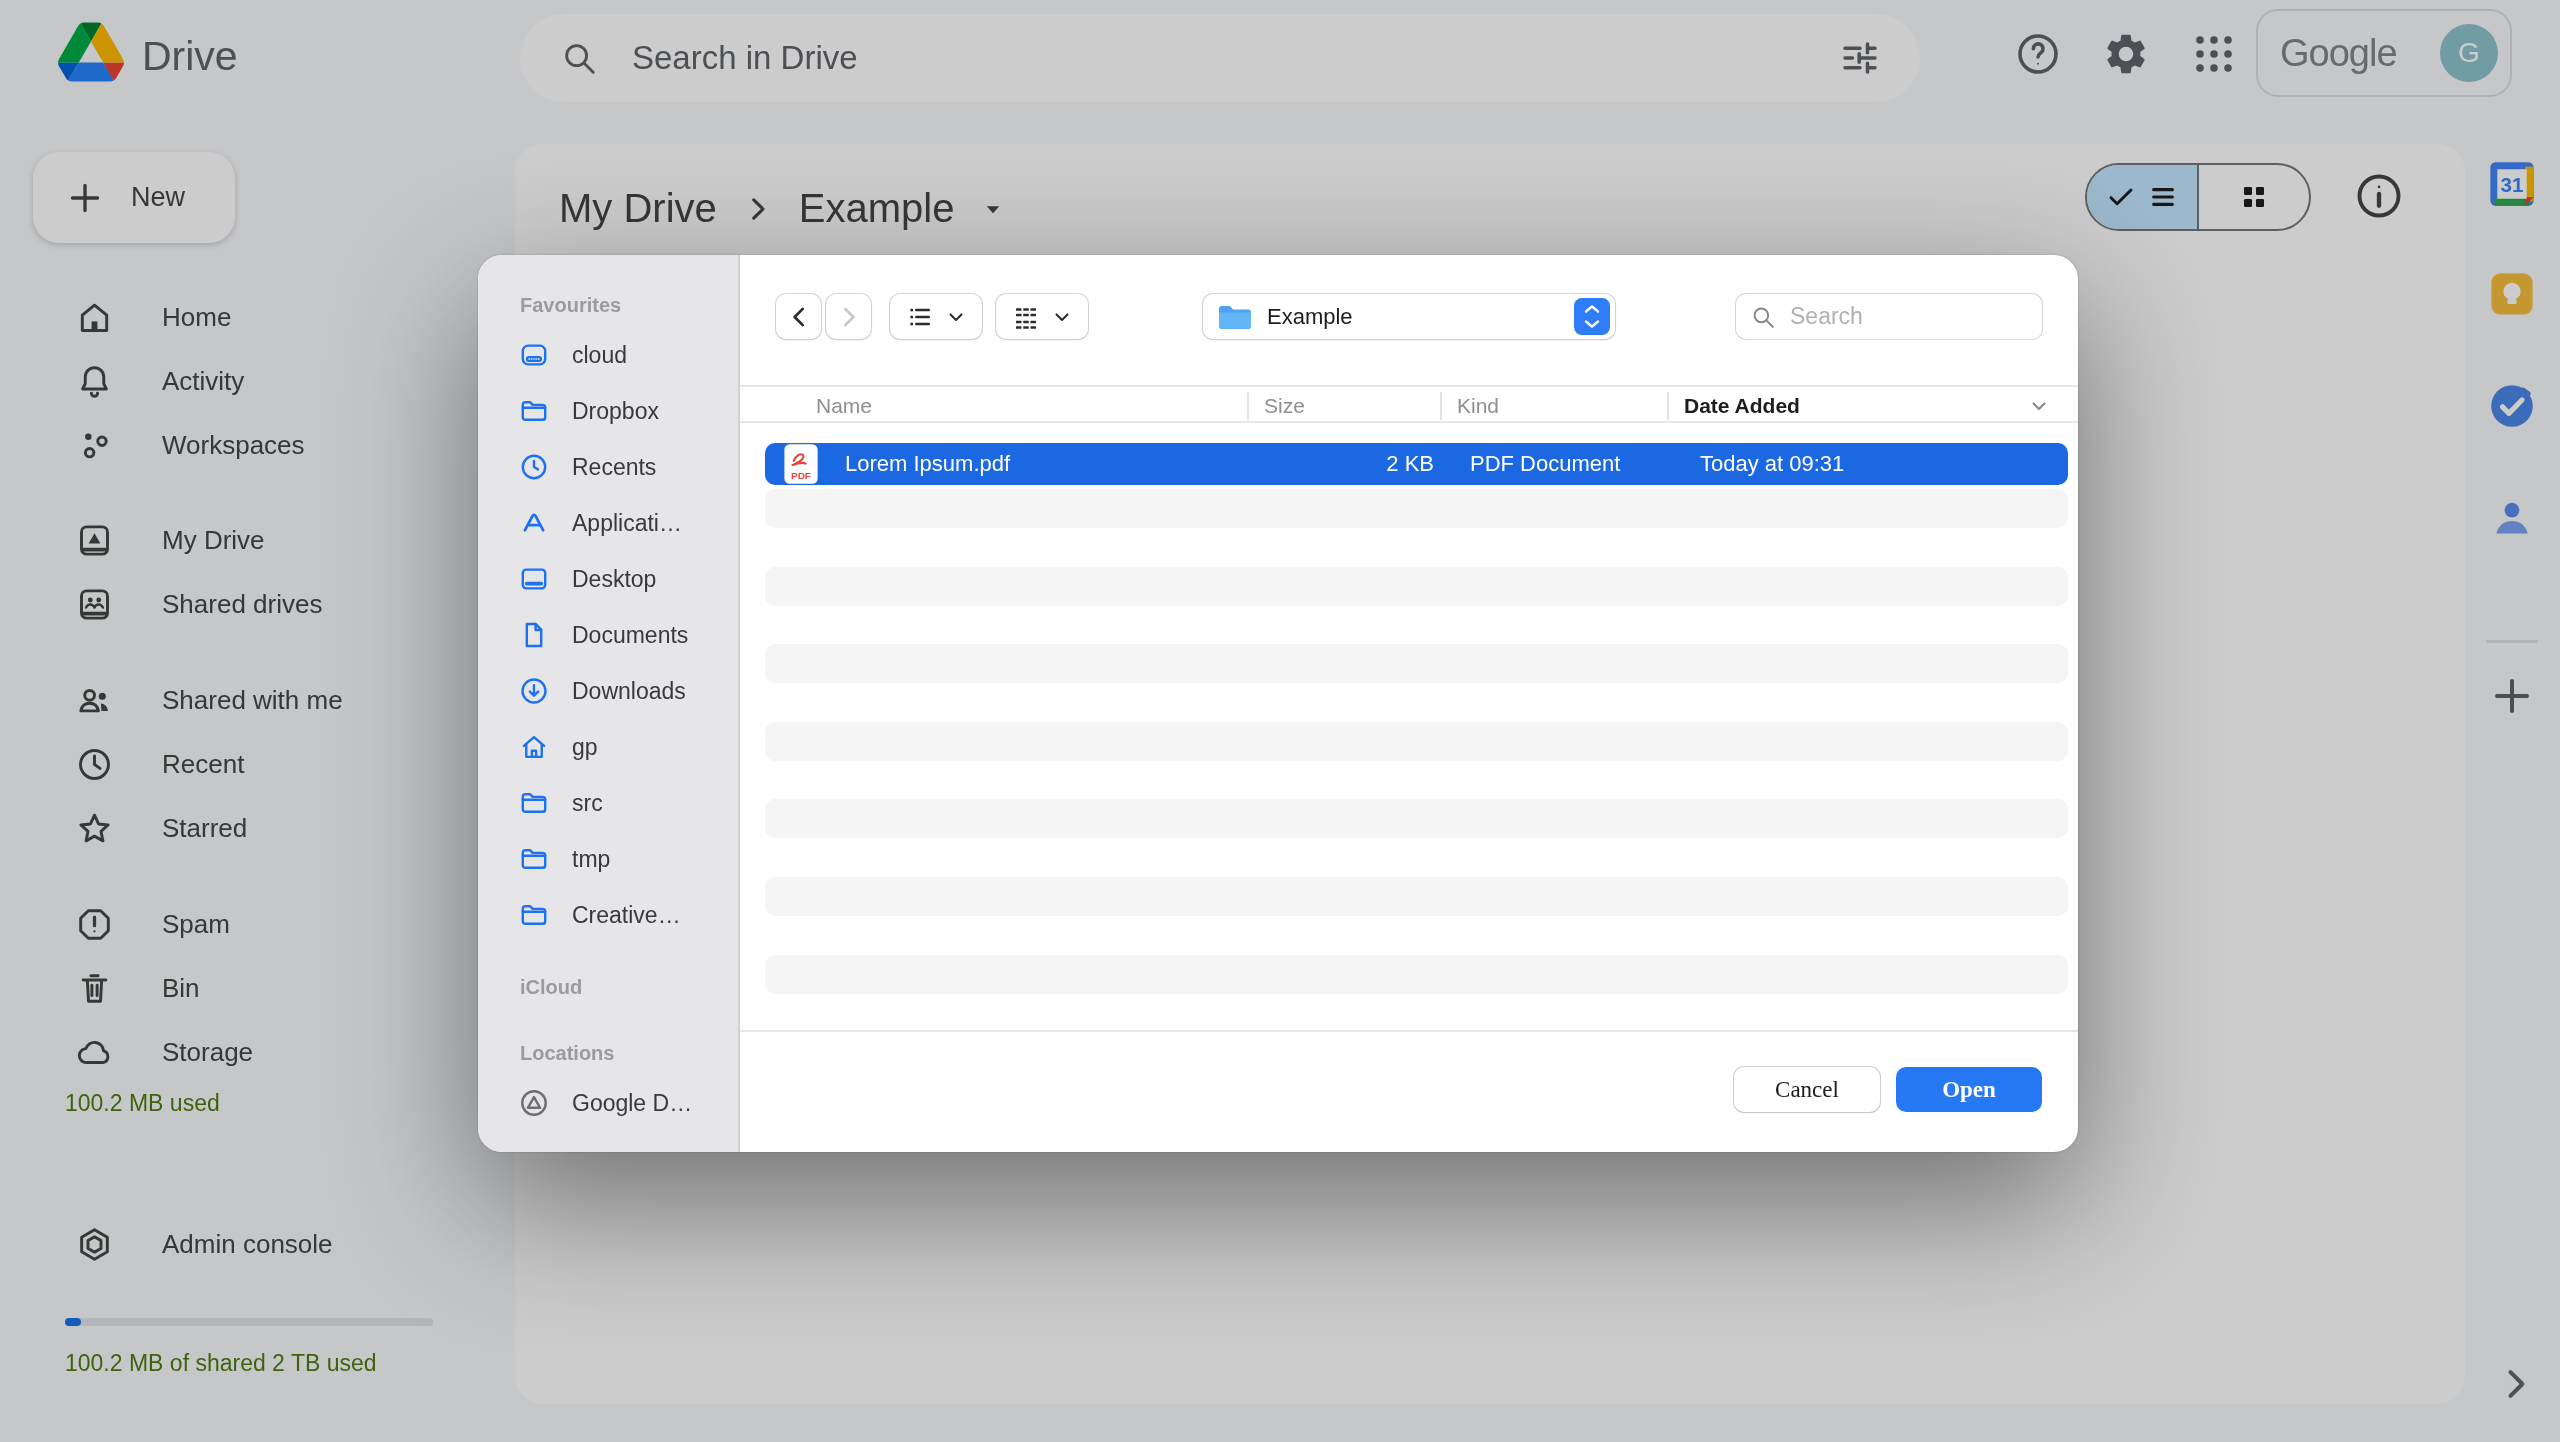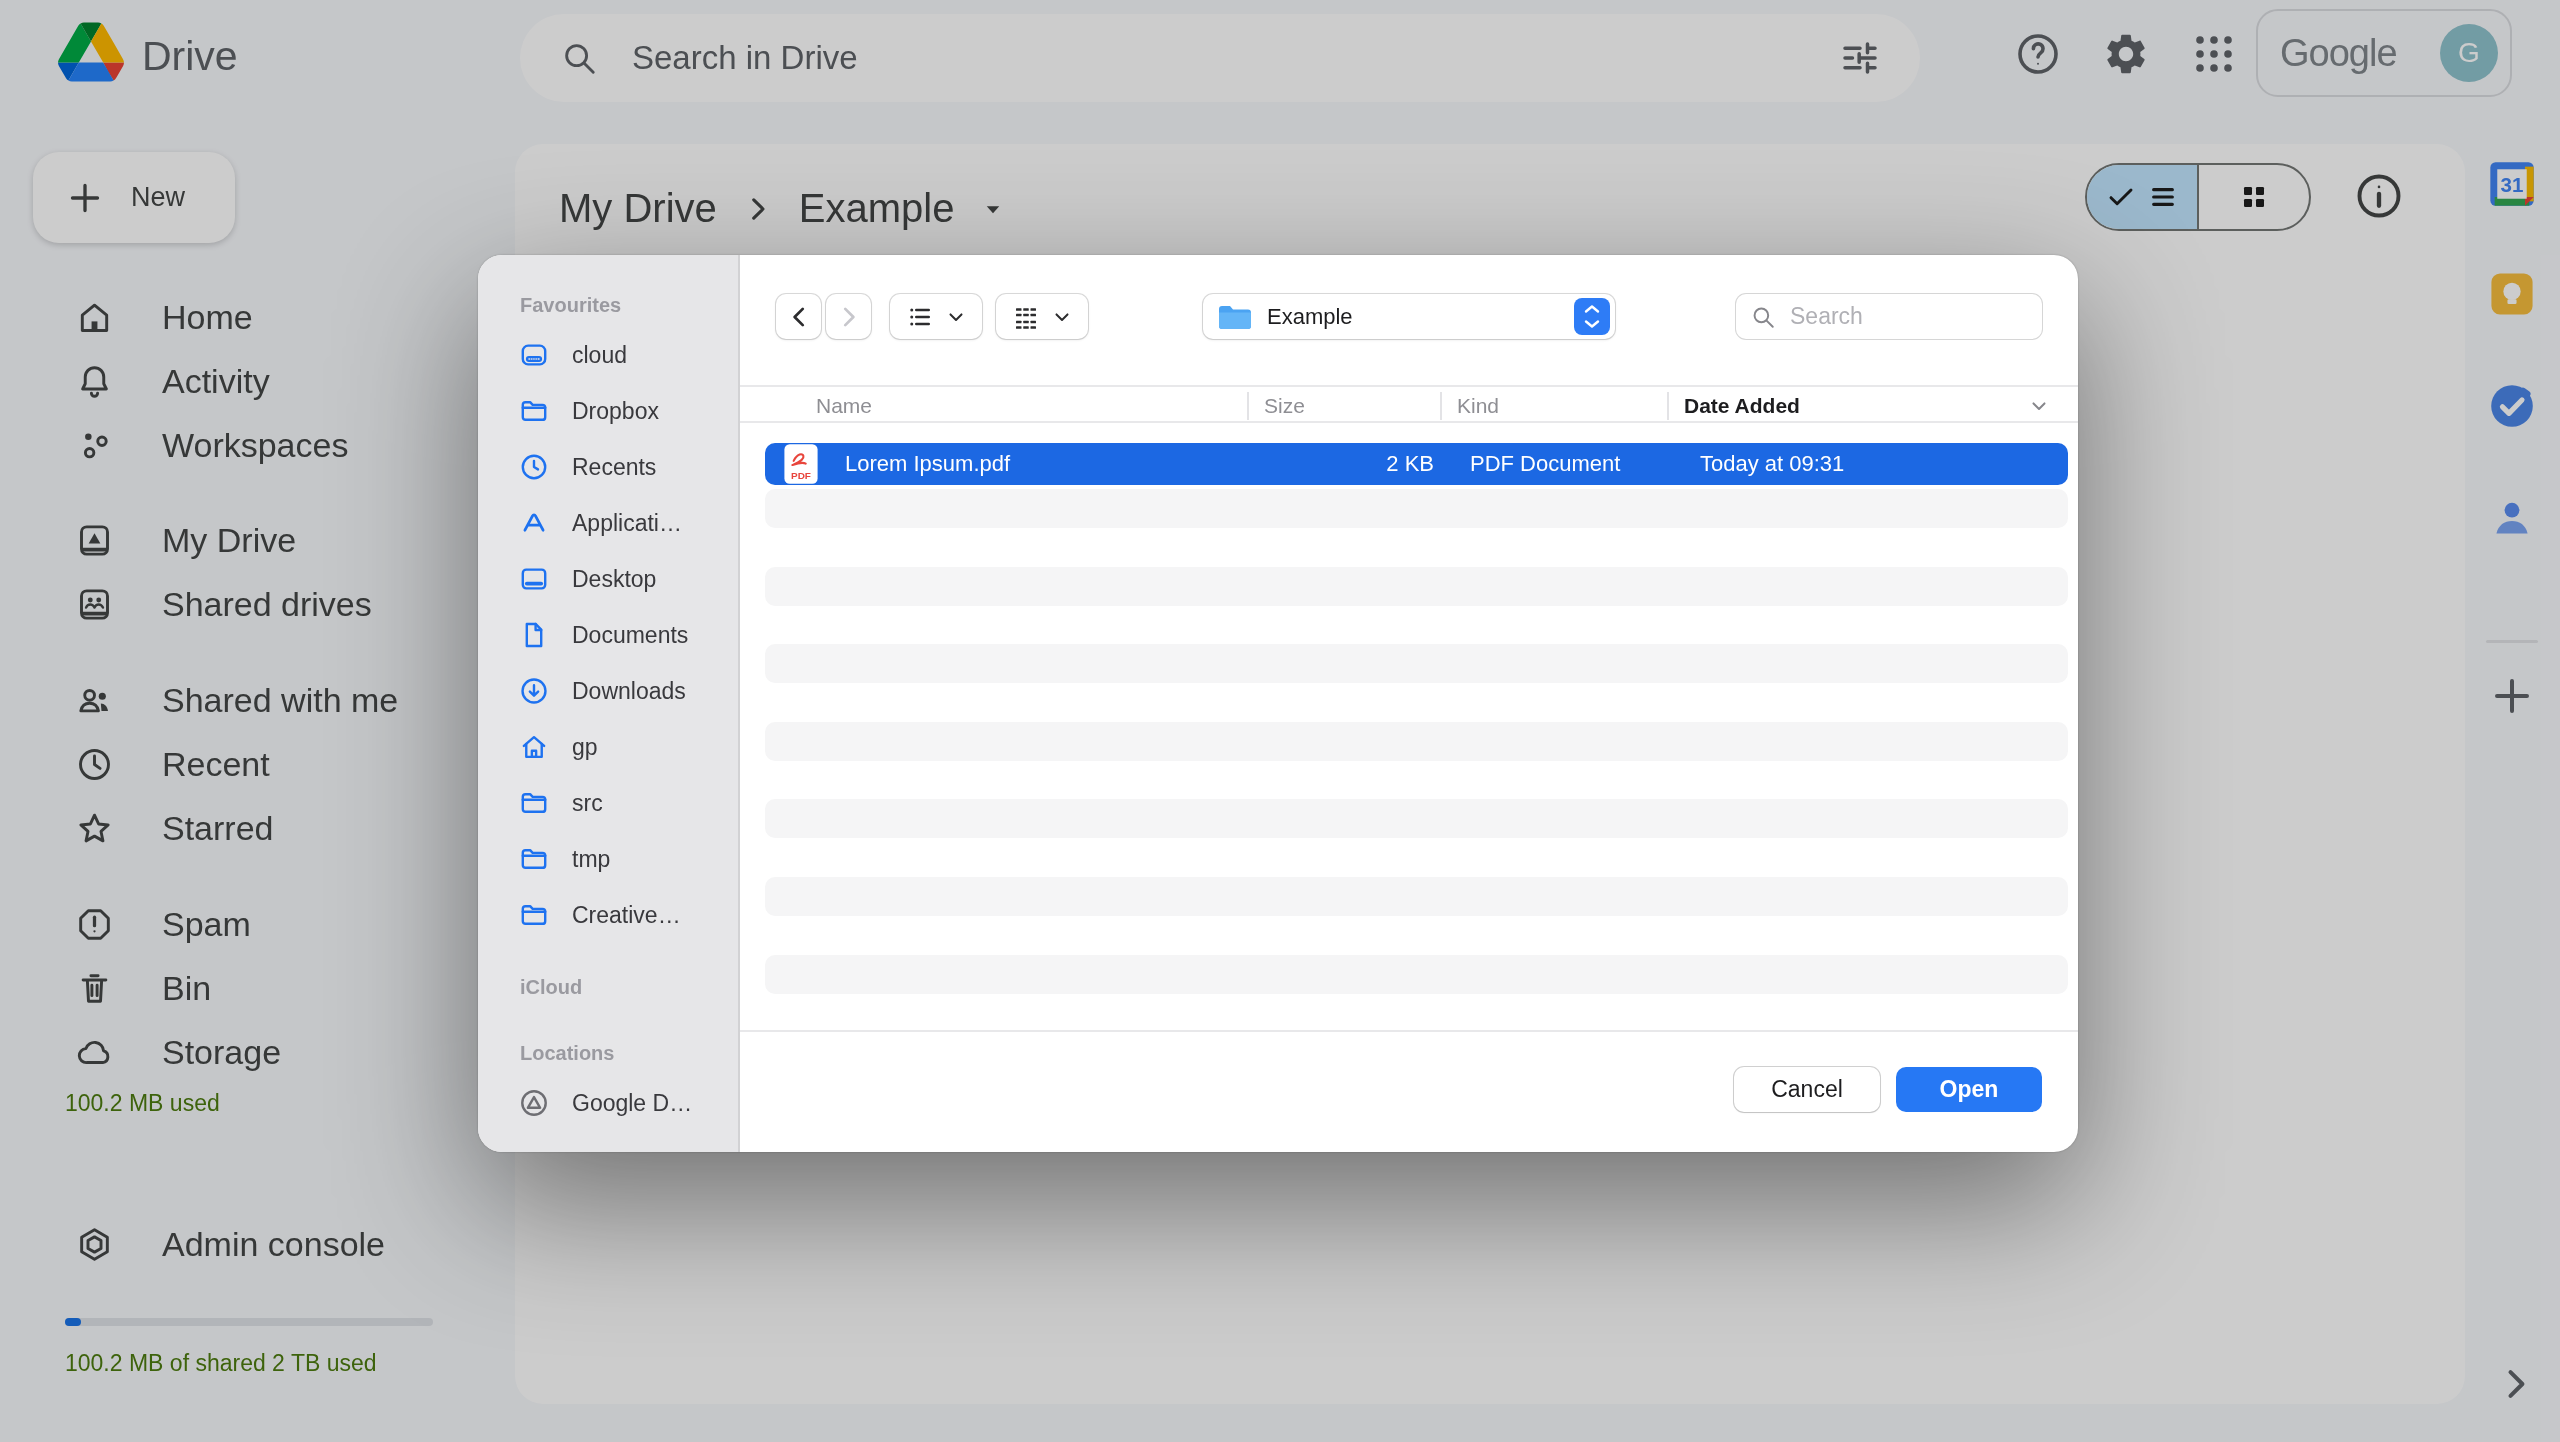--- a/index.html
+++ b/index.html
@@ -22,21 +22,21 @@
   .tb-icon{position:absolute;top:30px;width:48px;height:48px;color:#5f6368;}
   .google-pill{position:absolute;left:2256px;top:9px;width:256px;height:88px;border:2px solid #dadce0;border-radius:22px;display:flex;align-items:center;justify-content:space-between;padding:0 12px 0 22px;}
   .google-word{font-size:38px;color:#80868b;font-weight:500;letter-spacing:-1px;}
   .avatar{width:58px;height:58px;border-radius:50%;background:#8fc3cd;color:#fff;font-size:28px;display:flex;align-items:center;justify-content:center;}
   
   .new-btn{position:absolute;left:33px;top:152px;width:202px;height:91px;background:#fff;border-radius:26px;box-shadow:0 2px 6px rgba(0,0,0,.18);display:flex;align-items:center;padding:0 32px;gap:26px;}
   .new-btn .plus{width:40px;height:40px;color:#444746;}
   .new-btn span{font-size:27px;color:#444746;}
   .nav-item{position:absolute;left:0;width:480px;height:64px;display:flex;align-items:center;padding-left:75px;gap:48px;border-radius:0 32px 32px 0;}
   .nav-item .nico{width:39px;height:39px;color:#444746;flex:none;position:relative;}
-  .nav-item span{font-size:34px;color:#444746;white-space:nowrap;}
+  .nav-item span{font-size:26px;color:#444746;white-space:nowrap;}
   .side-small{position:absolute;left:65px;font-size:23px;color:#4d7c0f;}
   .prog-track{position:absolute;left:65px;top:1318px;width:368px;height:8px;border-radius:4px;background:#dfe3e8;}
   .prog-fill{position:absolute;left:0;top:0;width:16px;height:8px;border-radius:4px;background:#1a73e8;}
   
   .canvas{position:absolute;left:515px;top:144px;width:1950px;height:1260px;background:#ffffff;border-radius:28px;}
   .crumb{position:absolute;top:36px;display:flex;align-items:center;color:#444746;}
   .crumb .seg{font-size:40px;padding:6px 18px;border-radius:30px;}
   .crumb .sep{width:34px;height:34px;color:#444746;margin:0 6px;}
   .crumb .caret{width:30px;height:30px;color:#444746;margin-left:6px;}
   .view-toggle{position:absolute;left:1570px;top:19px;width:226px;height:68px;border:2px solid #747775;border-radius:34px;display:flex;overflow:hidden;}
@@ -80,21 +80,21 @@
   .lhead .col{position:absolute;top:0;height:38px;display:flex;align-items:center;font-size:21px;color:#8e8e93;}
   .lhead .col.strong{color:#1d1d1f;font-weight:700;}
   .lhead .vsep{position:absolute;top:5px;height:28px;width:2px;background:#e3e3e6;}
   .lhead .sortchev{position:absolute;left:1288px;top:8px;width:22px;height:22px;color:#86868b;}
   .rows{position:absolute;left:287px;top:168px;width:1303px;height:607px;}
   .row-sel{position:absolute;left:0;top:20px;width:1303px;height:42px;background:#1c68e3;border-radius:10px;color:#fff;}
   .row-sel .cell{position:absolute;top:0;height:42px;display:flex;align-items:center;font-size:22px;}
   .stripe{position:absolute;left:0;width:1303px;height:39px;border-radius:10px;background:#f5f5f6;}
   .list-bottom{position:absolute;left:262px;top:775px;width:1338px;height:2px;background:#e8e8ea;}
   
-  .btn{position:absolute;top:812px;height:45px;border-radius:10px;display:flex;align-items:center;justify-content:center;font-size:23px;}
+  .btn{position:absolute;top:812px;height:45px;border-radius:10px;display:flex;align-items:center;justify-content:center;font-size:23px;font-family:Liberation Serif, serif;}
   .btn.cancel{left:1256px;width:146px;background:#fff;box-shadow:0 0 0 1px rgba(0,0,0,.18),0 1px 2px rgba(0,0,0,.08);color:#1d1d1f;}
   .btn.open{left:1418px;width:146px;background:#2678f4;color:#fff;font-weight:600;}
 </style>
 </head>
 <body>
 
 <div class="screen">
 
   <div class="topbar">
     <div class="drive-logo">

